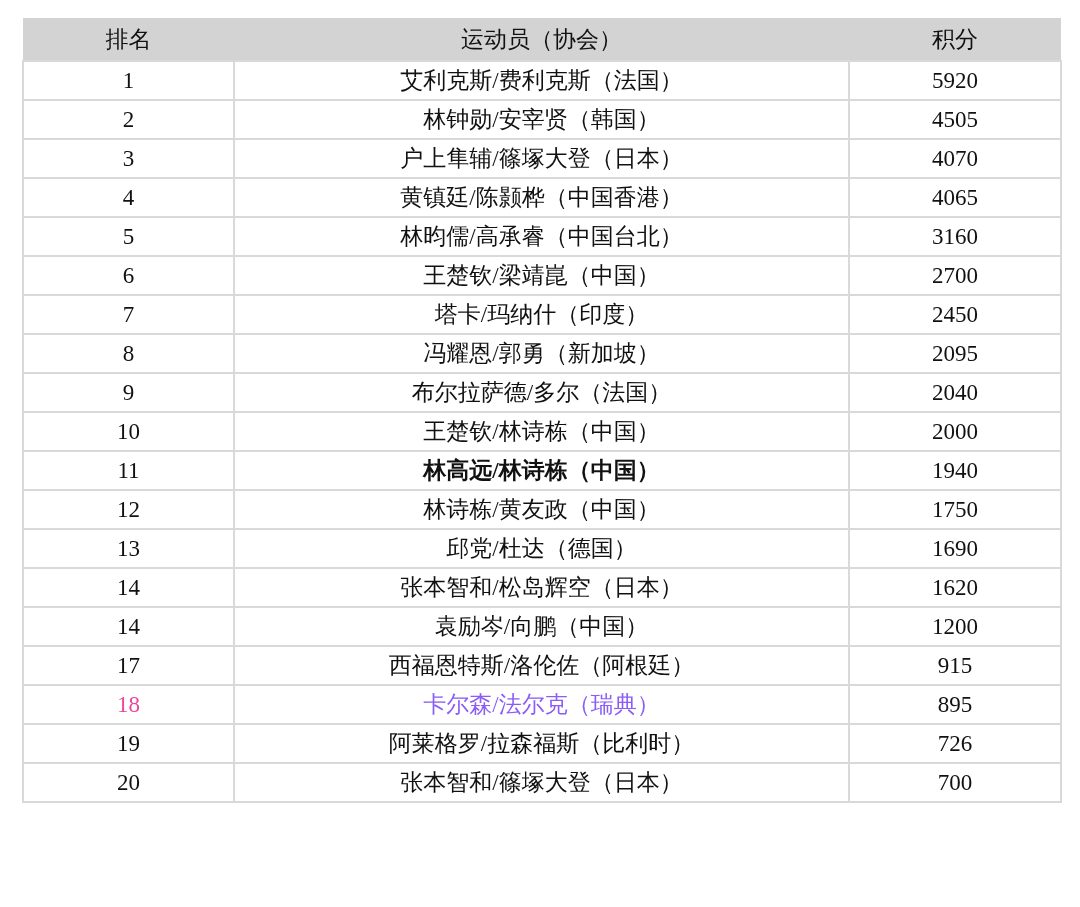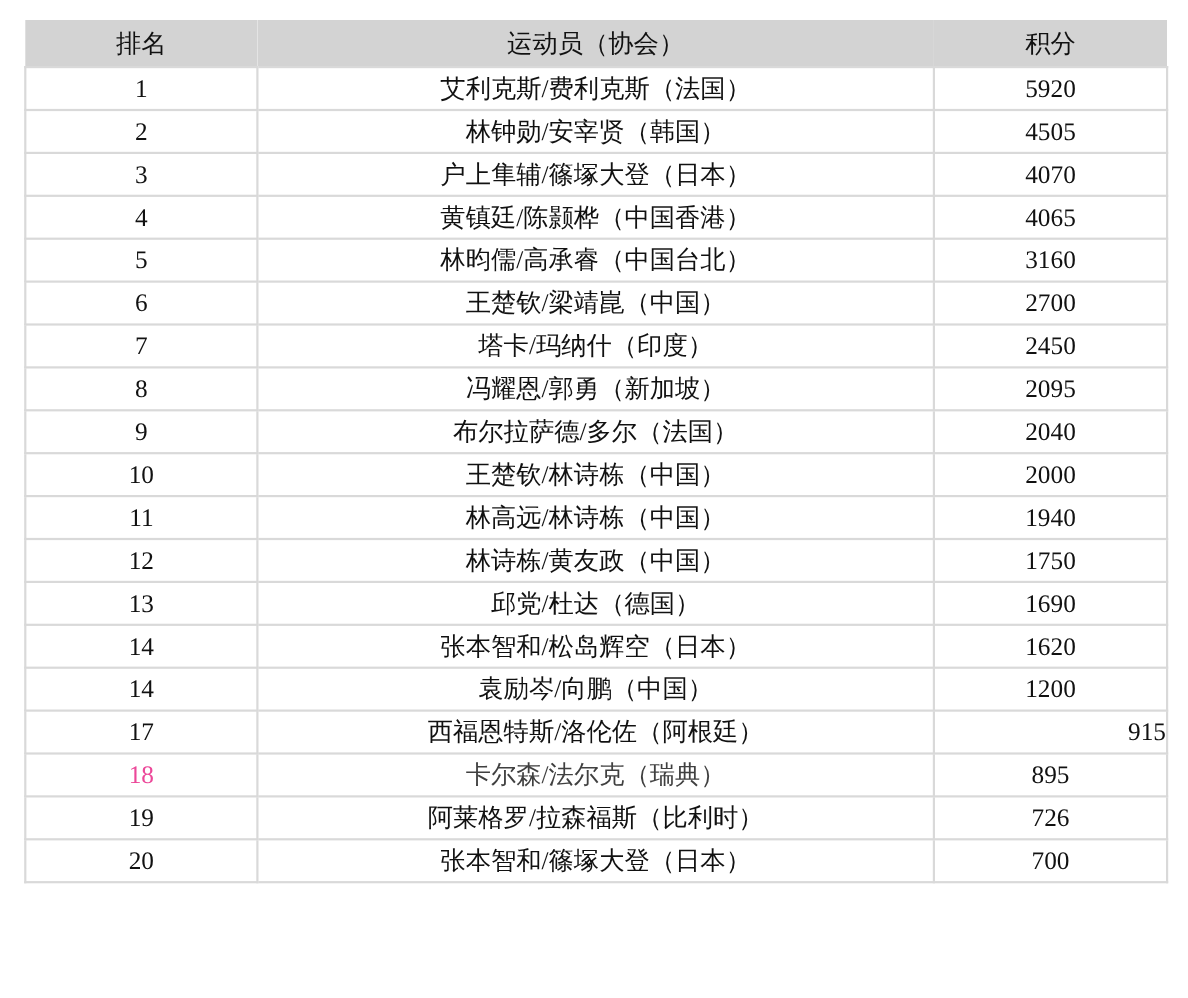--- a/index.html
+++ b/index.html
@@ -114,21 +114,21 @@
           <td style="background: rgb(255, 255, 255); border-color: rgb(217, 217, 217); color: rgb(17, 17, 17);">布尔拉萨德/多尔（法国）</td>
           <td style="background: rgb(255, 255, 255); border-color: rgb(217, 217, 217); color: rgb(17, 17, 17);">2040</td>
         </tr>
         <tr>
           <td style="background: rgb(255, 255, 255); border-color: rgb(217, 217, 217); color: rgb(17, 17, 17); border-radius: 17px;">10</td>
           <td style="background: rgb(255, 255, 255); border-color: rgb(217, 217, 217); color: rgb(17, 17, 17);">王楚钦/林诗栋（中国）</td>
           <td style="background: rgb(255, 255, 255); border-color: rgb(217, 217, 217); color: rgb(17, 17, 17);">2000</td>
         </tr>
         <tr>
           <td style="background: rgb(255, 255, 255); border-color: rgb(217, 217, 217); color: rgb(17, 17, 17);">11</td>
-          <td style="background: rgb(255, 255, 255); border-color: rgb(217, 217, 217); color: rgb(17, 17, 17);">林高远/林诗栋（中国）</td>
+          <td style="background: rgb(255, 255, 255); border-color: rgb(217, 217, 217); color: rgb(17, 17, 17); font-weight: bold;">林高远/林诗栋（中国）</td>
           <td style="background: rgb(255, 255, 255); border-color: rgb(217, 217, 217); color: rgb(17, 17, 17);">1940</td>
         </tr>
         <tr>
           <td style="background: rgb(255, 255, 255); border-color: rgb(217, 217, 217); color: rgb(17, 17, 17);">12</td>
           <td style="background: rgb(255, 255, 255); border-color: rgb(217, 217, 217); color: rgb(17, 17, 17);">林诗栋/黄友政（中国）</td>
           <td style="background: rgb(255, 255, 255); border-color: rgb(217, 217, 217); color: rgb(17, 17, 17);">1750</td>
         </tr>
         <tr>
           <td style="background: rgb(255, 255, 255); border-color: rgb(217, 217, 217); color: rgb(17, 17, 17);">13</td>
           <td style="background: rgb(255, 255, 255); border-color: rgb(217, 217, 217); color: rgb(17, 17, 17);">邱党/杜达（德国）</td>
@@ -140,25 +140,25 @@
           <td style="background: rgb(255, 255, 255); border-color: rgb(217, 217, 217); color: rgb(17, 17, 17);">1620</td>
         </tr>
         <tr>
           <td style="background: rgb(255, 255, 255); border-color: rgb(217, 217, 217); color: rgb(17, 17, 17);">14</td>
           <td style="background: rgb(255, 255, 255); border-color: rgb(217, 217, 217); color: rgb(17, 17, 17);">袁励岑/向鹏（中国）</td>
           <td style="background: rgb(255, 255, 255); border-color: rgb(217, 217, 217); color: rgb(17, 17, 17);">1200</td>
         </tr>
         <tr>
           <td style="background: rgb(255, 255, 255); border-color: rgb(217, 217, 217); color: rgb(17, 17, 17);">17</td>
           <td style="background: rgb(255, 255, 255); border-color: rgb(217, 217, 217); color: rgb(17, 17, 17);">西福恩特斯/洛伦佐（阿根廷）</td>
-          <td style="background: rgb(255, 255, 255); border-color: rgb(217, 217, 217); color: rgb(17, 17, 17); text-align: right;">915</td>
+          <td style="background: rgb(255, 255, 255); border-color: rgb(217, 217, 217); color: rgb(17, 17, 17);">915</td>
         </tr>
         <tr>
           <td style="background: rgb(255, 255, 255); border-color: rgb(217, 217, 217); color: #ec4899; text-align: center;">18</td>
-          <td style="background: rgb(255, 255, 255); border-color: rgb(217, 217, 217); color: #404040;">卡尔森/法尔克（瑞典）</td>
+          <td style="background: rgb(255, 255, 255); border-color: rgb(217, 217, 217); color: #8b5cf6;">卡尔森/法尔克（瑞典）</td>
           <td style="background: rgb(255, 255, 255); border-color: rgb(217, 217, 217); color: rgb(17, 17, 17);">895</td>
         </tr>
         <tr>
           <td style="background: rgb(255, 255, 255); border-color: rgb(217, 217, 217); color: rgb(17, 17, 17);">19</td>
           <td style="background: rgb(255, 255, 255); border-color: rgb(217, 217, 217); color: rgb(17, 17, 17);">阿莱格罗/拉森福斯（比利时）</td>
           <td style="background: rgb(255, 255, 255); border-color: rgb(217, 217, 217); color: rgb(17, 17, 17);">726</td>
         </tr>
         <tr>
           <td style="background: rgb(255, 255, 255); border-color: rgb(217, 217, 217); color: rgb(17, 17, 17);">20</td>
           <td style="background: rgb(255, 255, 255); border-color: rgb(217, 217, 217); color: rgb(17, 17, 17);">张本智和/篠塚大登（日本）</td>

